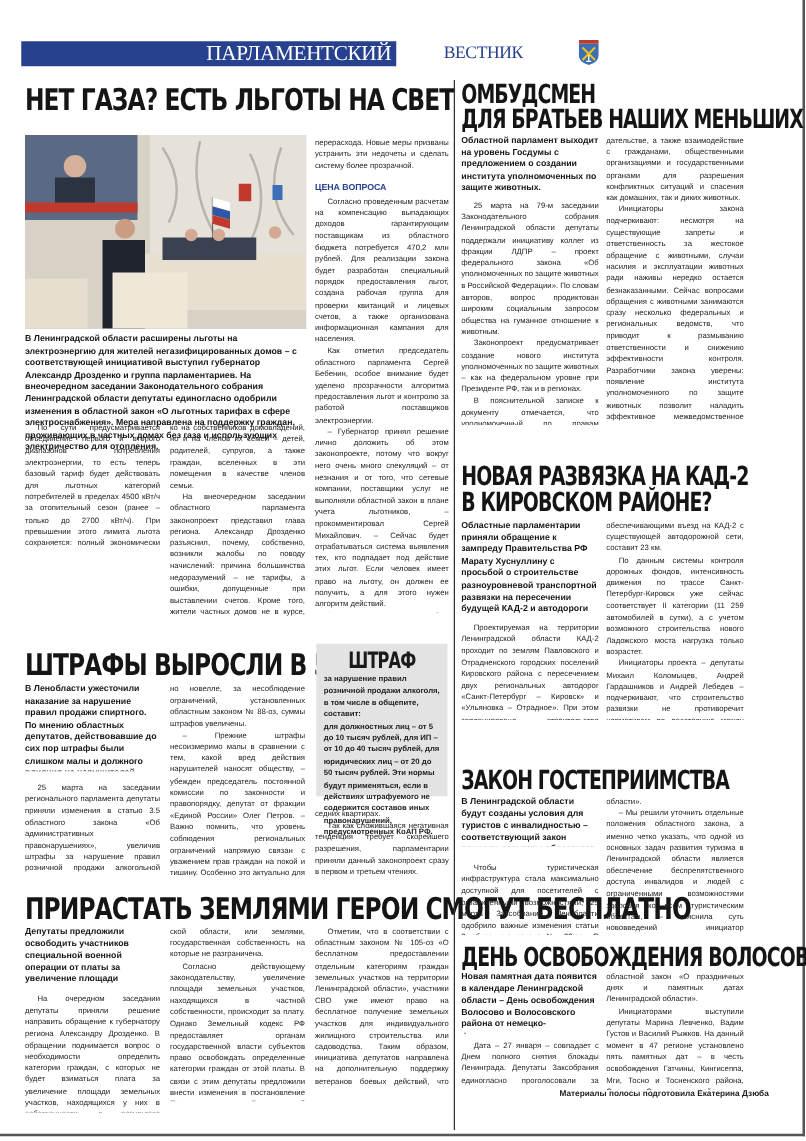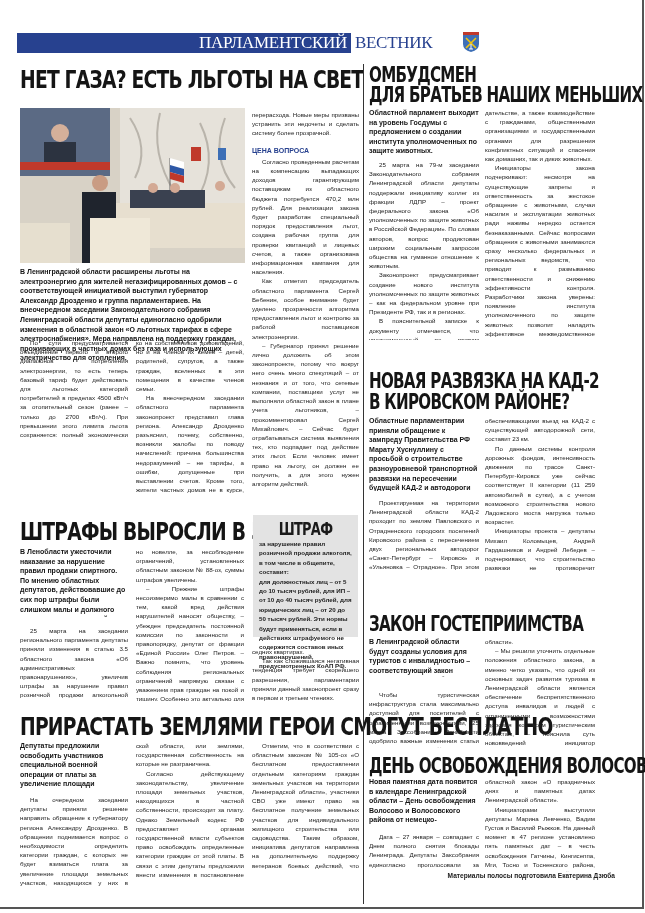--- a/index.html
+++ b/index.html
@@ -1,20 +1,20 @@
 <!DOCTYPE html>
 <html><head>
 <meta charset="utf-8">
 <style>
   html, body { margin:0; padding:0; background:#ffffff; }
   body { width:645px; height:913px; position:relative; overflow:hidden; font-family:"Liberation Sans", sans-serif; color:#1a1a1a; }
   .page-frame { position:absolute; left:0; top:0; width:642px; height:907px; border-right:2px solid #555; border-bottom:2px solid #555; }
-  .masthead { position:absolute; left:17px; top:33px; width:334px; height:20px; background:#27418f; }
+  .masthead { position:absolute; left:17px; top:33px; width:300px; height:20px; background:#27418f; }
   .masthead-left { position:absolute; right:4px; top:0; color:#fff; font-family:"Liberation Serif", serif; font-size:17px; line-height:20px; letter-spacing:-0.3px; }
-  .masthead-right { position:absolute; left:355px; top:33px; color:#27418f; font-family:"Liberation Serif", serif; font-size:17px; line-height:20px; letter-spacing:-0.3px; }
+  .masthead-right { position:absolute; left:355px; top:33px; color:#27418f; font-family:"Liberation Serif", serif; font-size:14px; line-height:20px; letter-spacing:-0.3px; }
   .coat { position:absolute; left:463px; top:32px; width:16px; height:20px; }
   .headline { position:absolute; font-family:"DejaVu Sans", sans-serif; font-weight:bold; color:#151515; letter-spacing:-1px; transform-origin:left top; white-space:nowrap; }
   .h-big { font-size:24px; transform:scaleX(0.78); }
   .h-mid { font-size:21px; transform:scaleX(0.72); line-height:22px; }
   .col { position:absolute; font-size:6.2px; line-height:9.2px; text-align:justify; hyphens:auto; overflow:hidden; color:#222; }
   .col p { margin:0; text-indent:10px; }
   .lead { position:absolute; font-size:7px; line-height:9.6px; font-weight:bold; overflow:hidden; color:#151515; }
   .subhead { color:#27418f; font-weight:bold; font-size:7px; margin:8px 0 2px 0; }
   .vdiv { position:absolute; left:363px; top:64px; width:1px; height:840px; background:#333; }
   .photo { position:absolute; left:20px; top:108px; width:225px; height:155px; overflow:hidden; background:#cfc9bf; }

